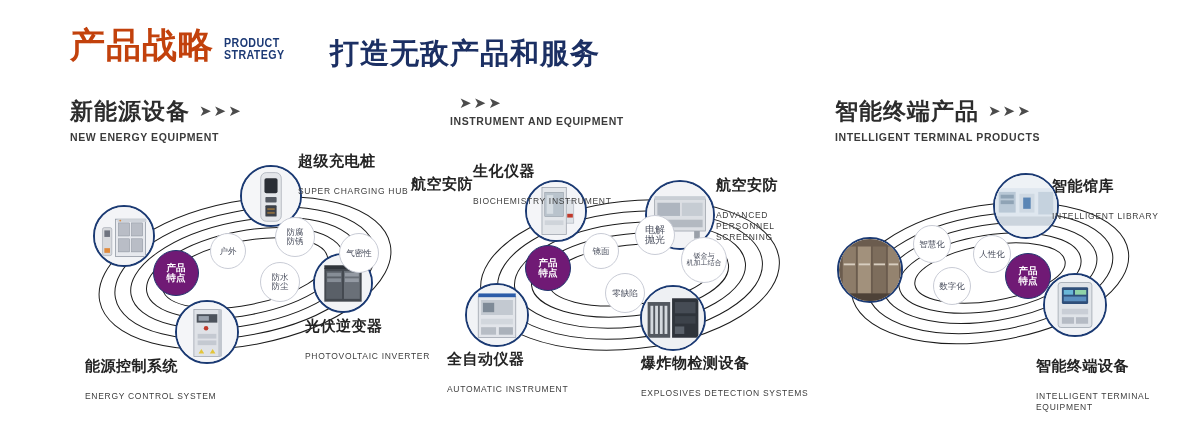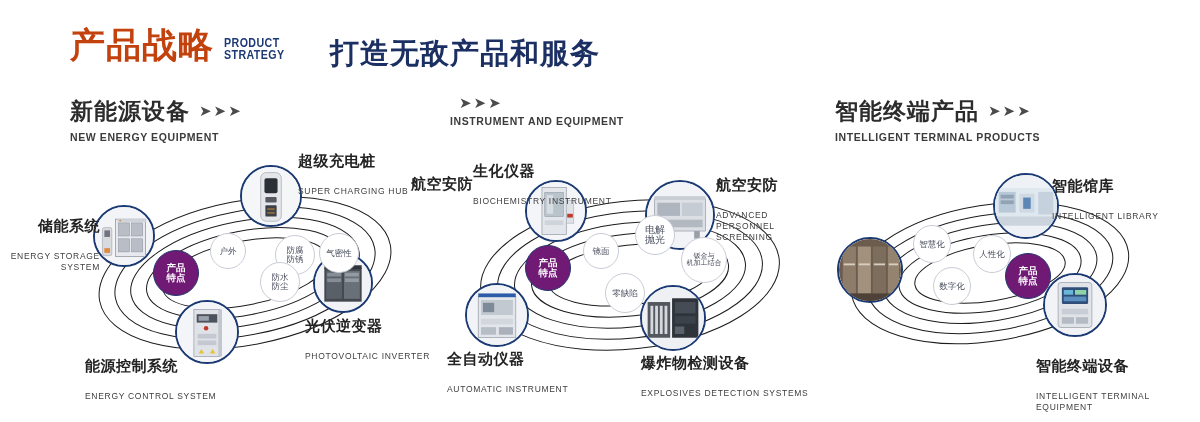--- a/index.html
+++ b/index.html
@@ -207,39 +207,35 @@
       </svg>
     </div>
 
     <div class="bub dark" style="left:98px; top:95px; width:46px; height:46px; font-size:9.5px;">
       <div>
         <div>产品</div>
         <div>特点</div>
       </div>
     </div>
     <div class="bub light" style="left:155px; top:78px; width:36px; height:36px; font-size:8.5px;">户外</div>
-    <div class="bub light" style="left:220px; top:80px; width:40px; height:40px; font-size:8.5px;">
+    <div class="bub light" style="left:220px; top:62px; width:40px; height:40px; font-size:8.5px;">
       <div>
           <div>防腐</div>
           <div>防锈</div>
         </div>
     </div>
     <div class="bub light" style="left:205px; top:107px; width:40px; height:40px; font-size:8.5px;">
       <div>
           <div>防水</div>
           <div>防尘</div>
         </div>
     </div>
-    <div class="bub light" style="left:264px; top:78px; width:40px; height:40px; font-size:8.5px;">气密性</div>
-  </div>
-
-  <div class="lab right" style="left:0px; top:218px; width:100px;">
-    <div class="cn">储能系统</div>
-    <div class="en">ENERGY STORAGE SYSTEM</div>
-  </div>
+    <div class="bub light" style="left:284px; top:78px; width:40px; height:40px; font-size:8.5px;">气密性</div>
+  </div>
+
   <div class="lab left" style="left:298px; top:153px;">
     <div class="cn">超级充电桩</div>
     <div class="en">SUPER CHARGING HUB</div>
   </div>
   <div class="lab left" style="left:305px; top:318px;">
     <div class="cn">光伏逆变器</div>
     <div class="en">PHOTOVOLTAIC INVERTER</div>
   </div>
   <div class="lab left" style="left:85px; top:358px;">
     <div class="cn">能源控制系统</div>

